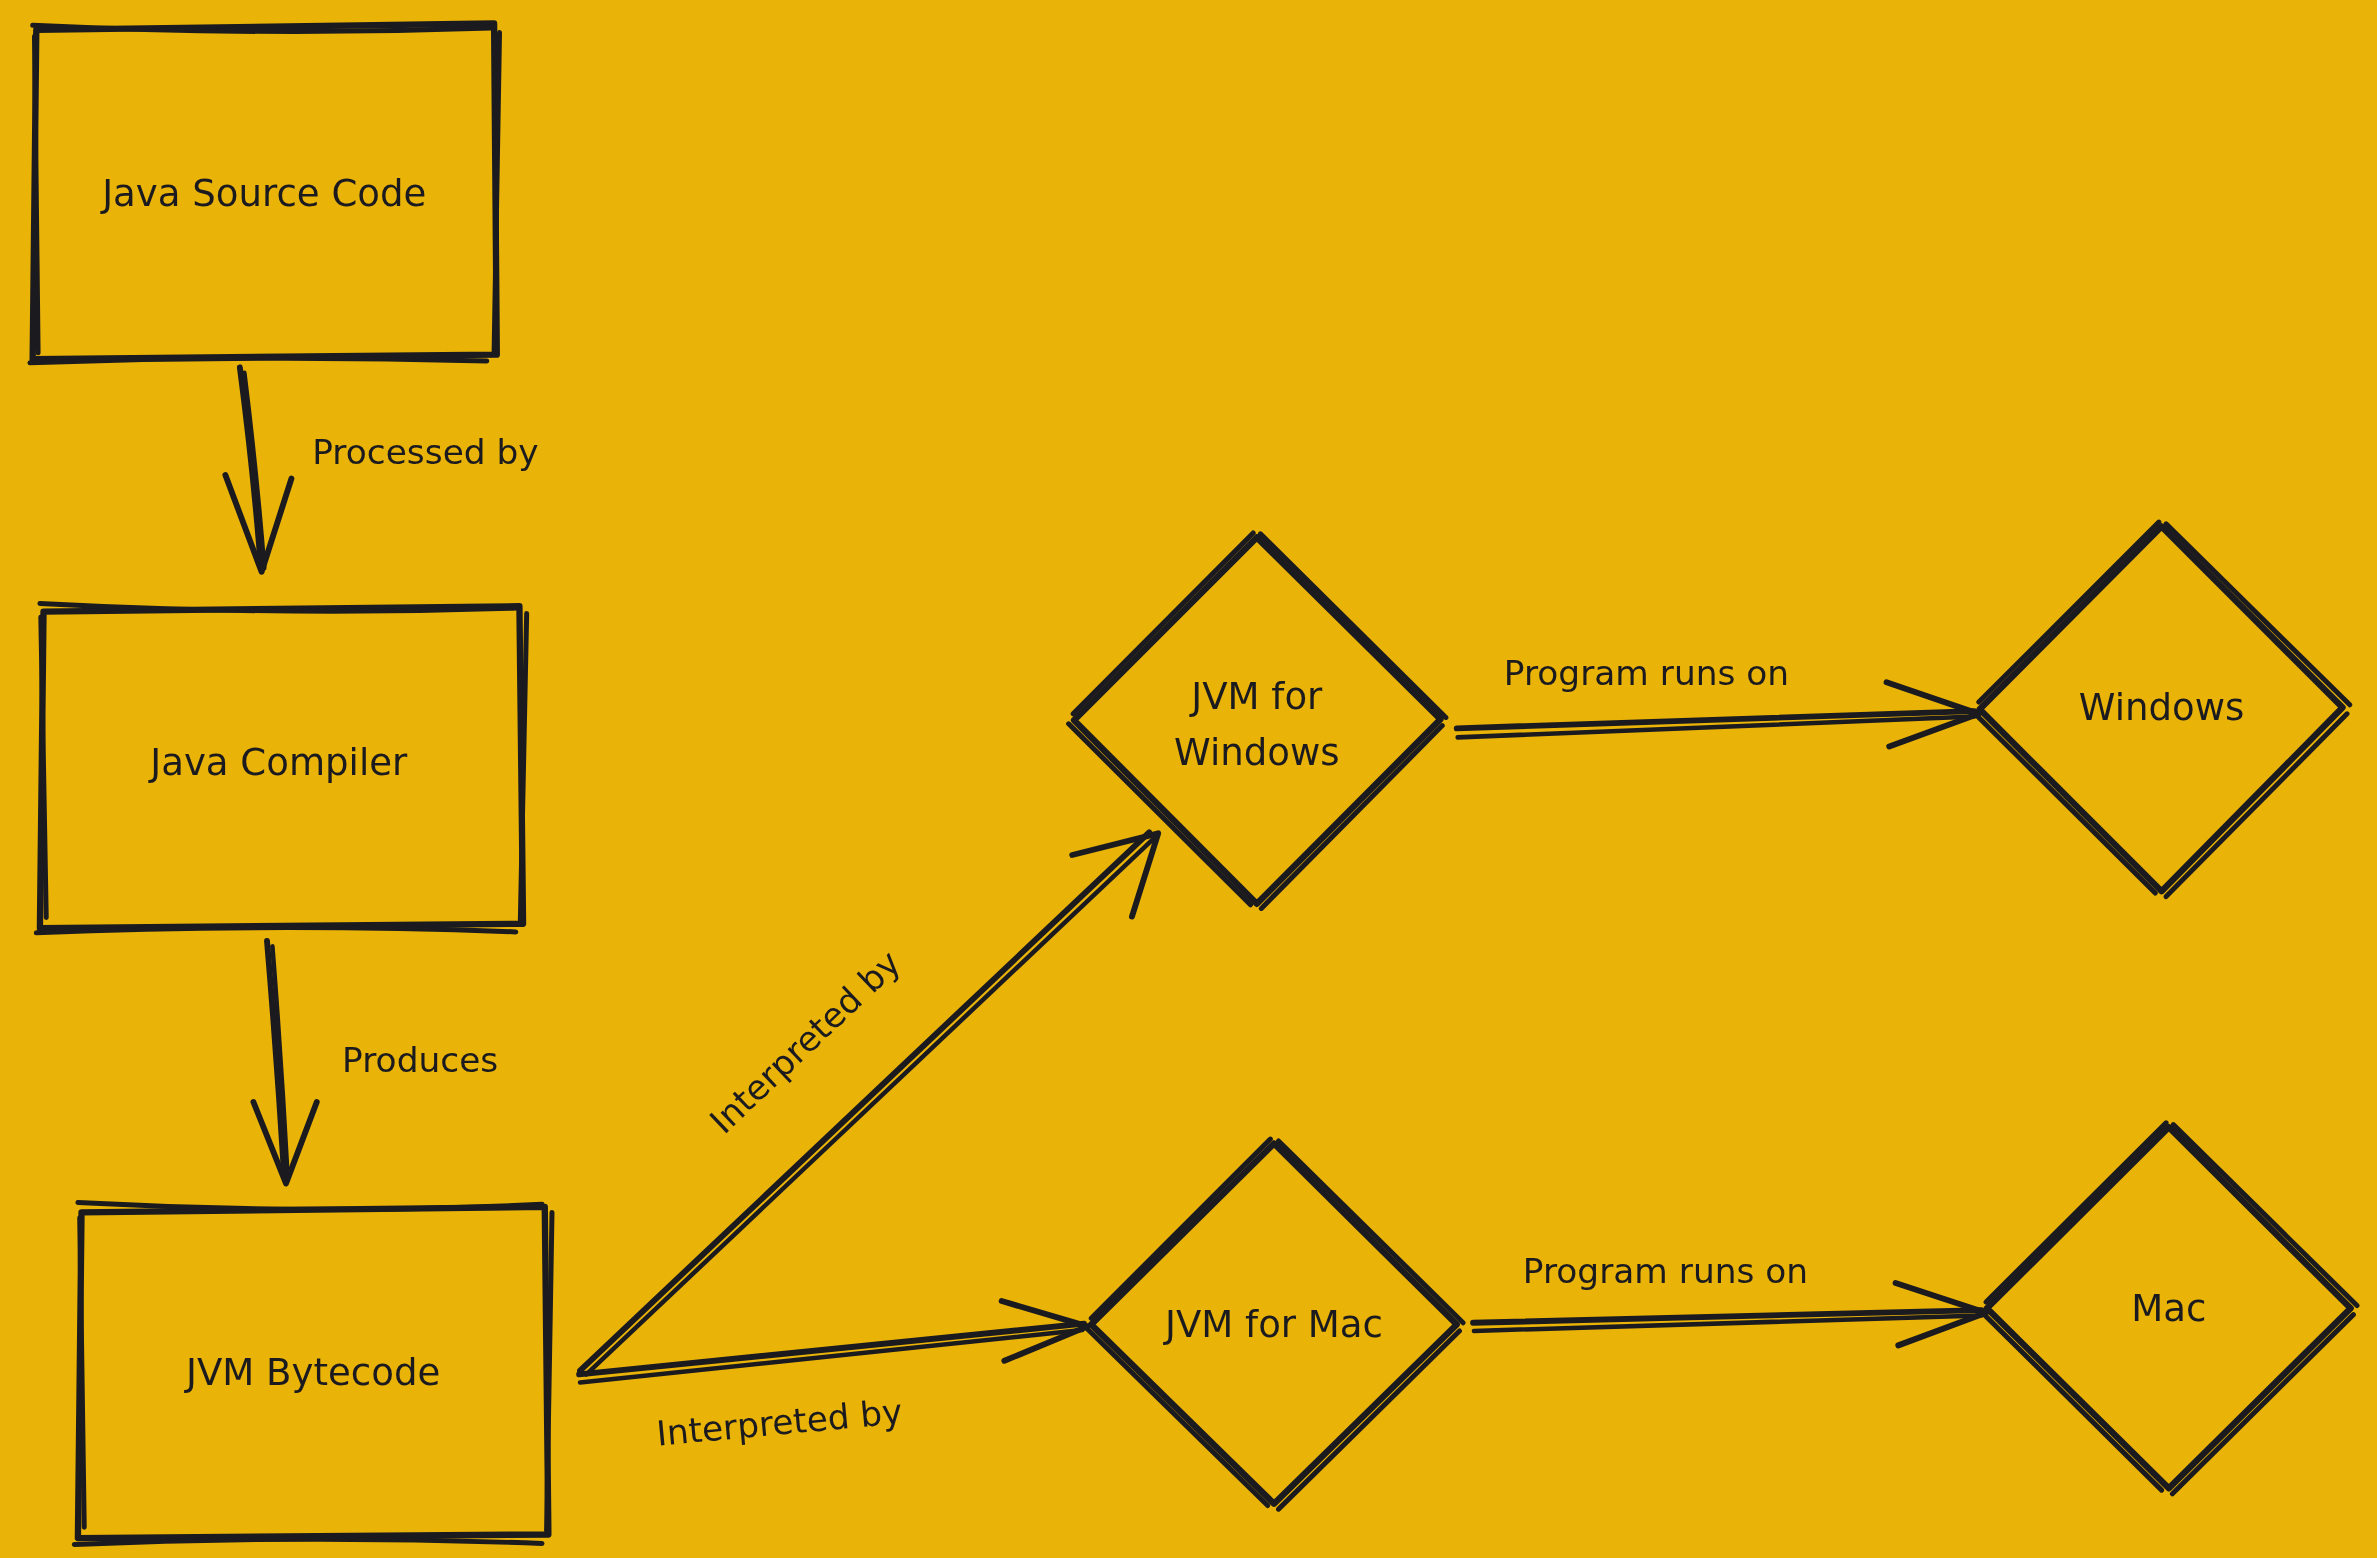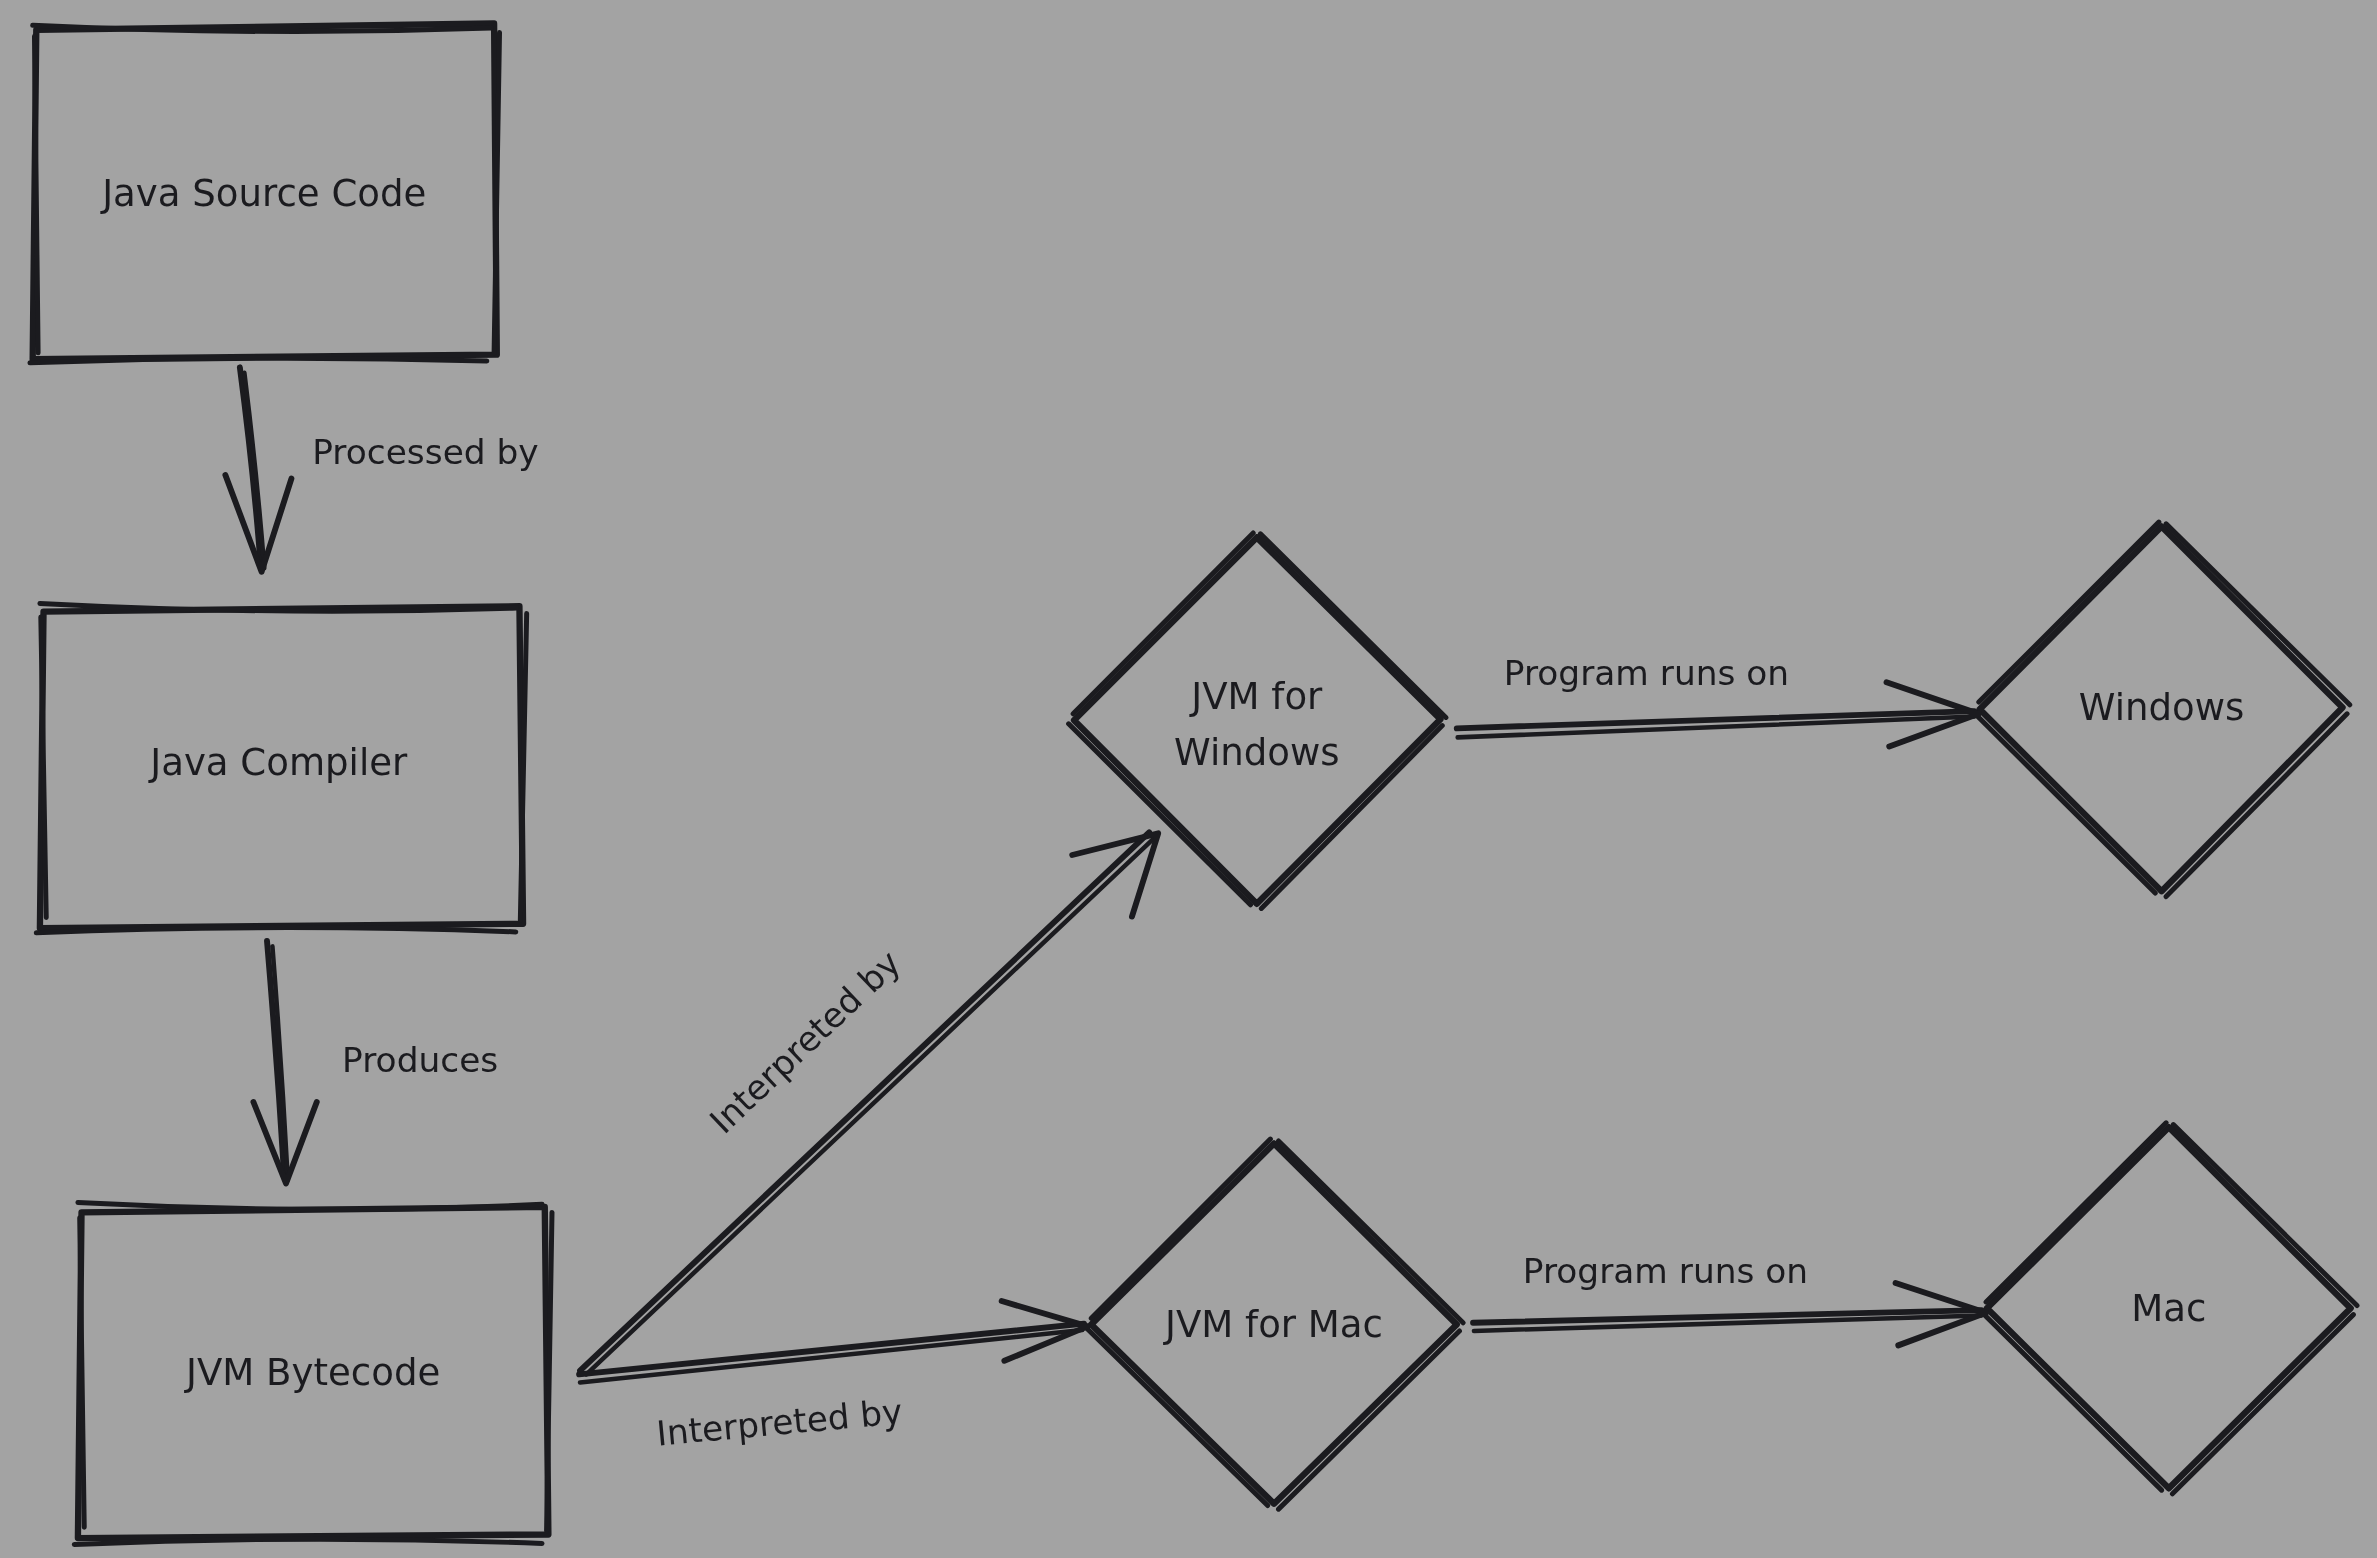--- a/index.html
+++ b/index.html
@@ -5,21 +5,21 @@
 <style>
   html, body {
     margin: 0;
     padding: 0;
     background: #ffffff;
   }
   #canvas-wrap {
     position: relative;
     width: 2377px;
     height: 1558px;
-    background: #a3a3a3;
+    background: #eab308;
     overflow: hidden;
   }
   svg#diagram {
     position: absolute;
     left: 0;
     top: 0;
     width: 2377px;
     height: 1558px;
     display: block;
   }

